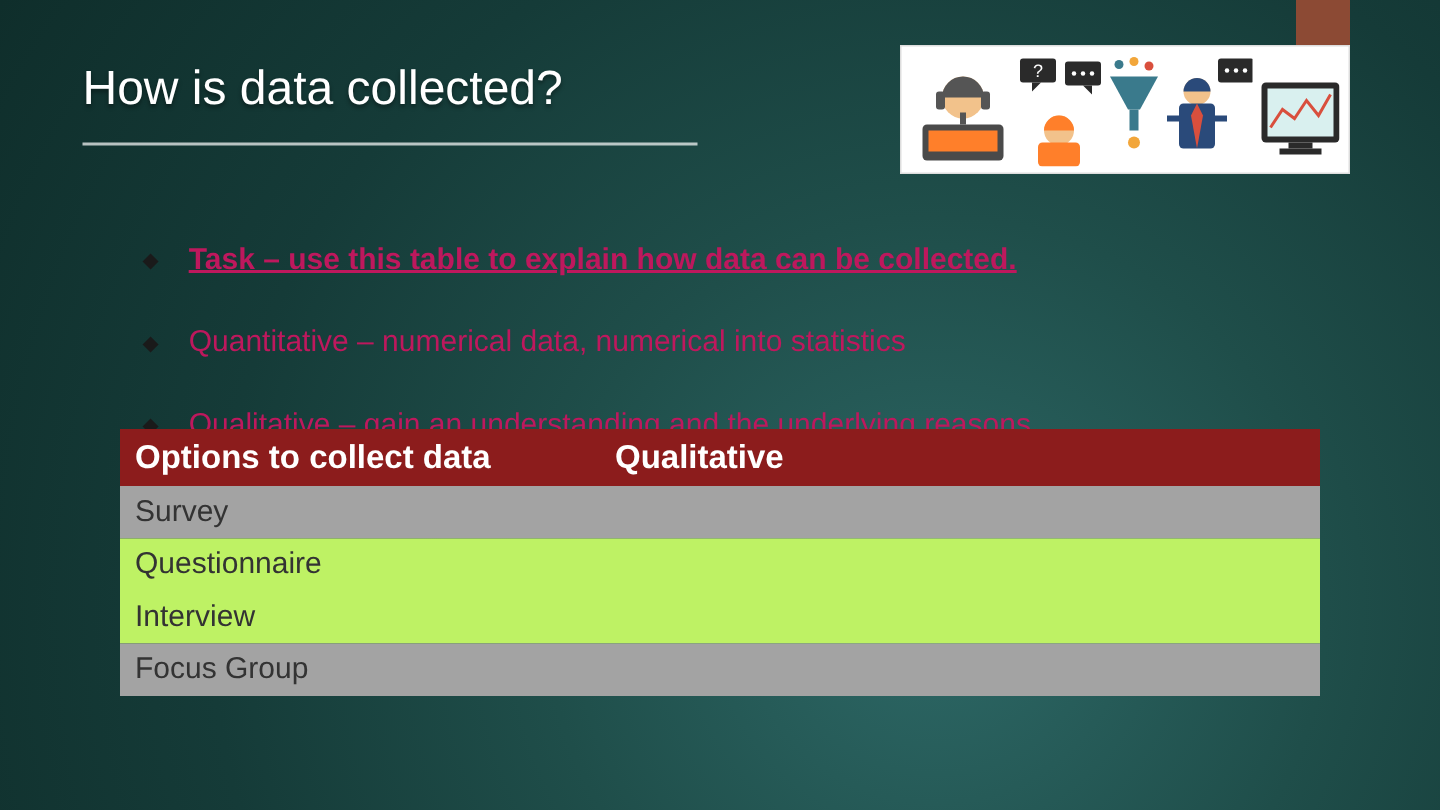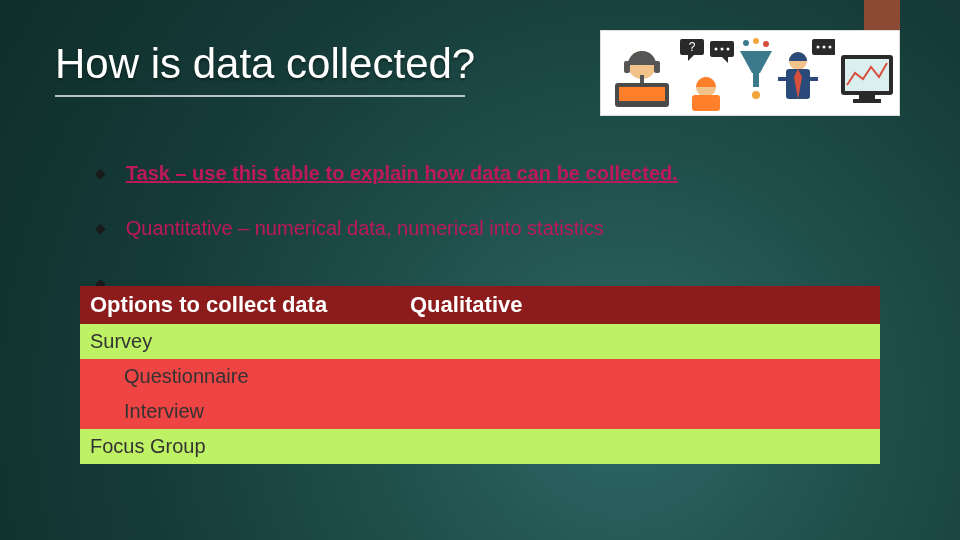--- a/index.html
+++ b/index.html
@@ -15,21 +15,21 @@
     top: 0;
     right: 60px;
     width: 36px;
     height: 36px;
     background: #8c4a34;
   }
   .title {
     position: absolute;
     top: 40px;
     left: 55px;
-    font-size: 42px;
+    font-size: 32px;
     font-weight: 400;
     color: #ffffff;
     text-shadow: 0 2px 3px rgba(0,0,0,0.4);
   }
   .title-underline {
     position: absolute;
     top: 95px;
     left: 55px;
     width: 410px;
     height: 2px;
@@ -78,22 +78,22 @@
     left: 80px;
     width: 800px;
     font-size: 20px;
     color: #333;
   }
   .row { display: flex; }
   .row > div { padding: 6px 10px; }
   .row > div:first-child { width: 320px; }
   .row > div:last-child  { flex: 1; }
   .hdr { background: #8c1c1c; color: #fff; font-weight: 700; font-size: 22px; }
-  .r0 { background: #bef264; }
-  .r1 { background: #ef4444; padding-left: 34px; }
+  .r0 { background: #a3a3a3; }
+  .r1 { background: #bef264; }
 </style>
 </head>
 <body>
 
 <div class="accent-tab"></div>
 
 <h1 class="title">How is data collected?</h1>
 <div class="title-underline"></div>
 
 <div class="ill">
@@ -152,20 +152,21 @@
   <div class="bullet task">
     <span class="mark">◆</span>
     <span class="txt">Task – use this table to explain how data can be collected.</span>
   </div>
   <div class="bullet">
     <span class="mark">◆</span>
     <span class="txt">Quantitative – numerical data, numerical into statistics</span>
   </div>
   <div class="bullet">
     <span class="mark">◆</span>
+    <span class="txt">Qualitative – gain an understanding and the underlying reasons</span>
   </div>
 </div>
 
 <div class="table">
   <div class="row hdr">
     <div>Options to collect data</div>
     <div>Qualitative</div>
   </div>
   <div class="row r0">
     <div>Survey</div>

